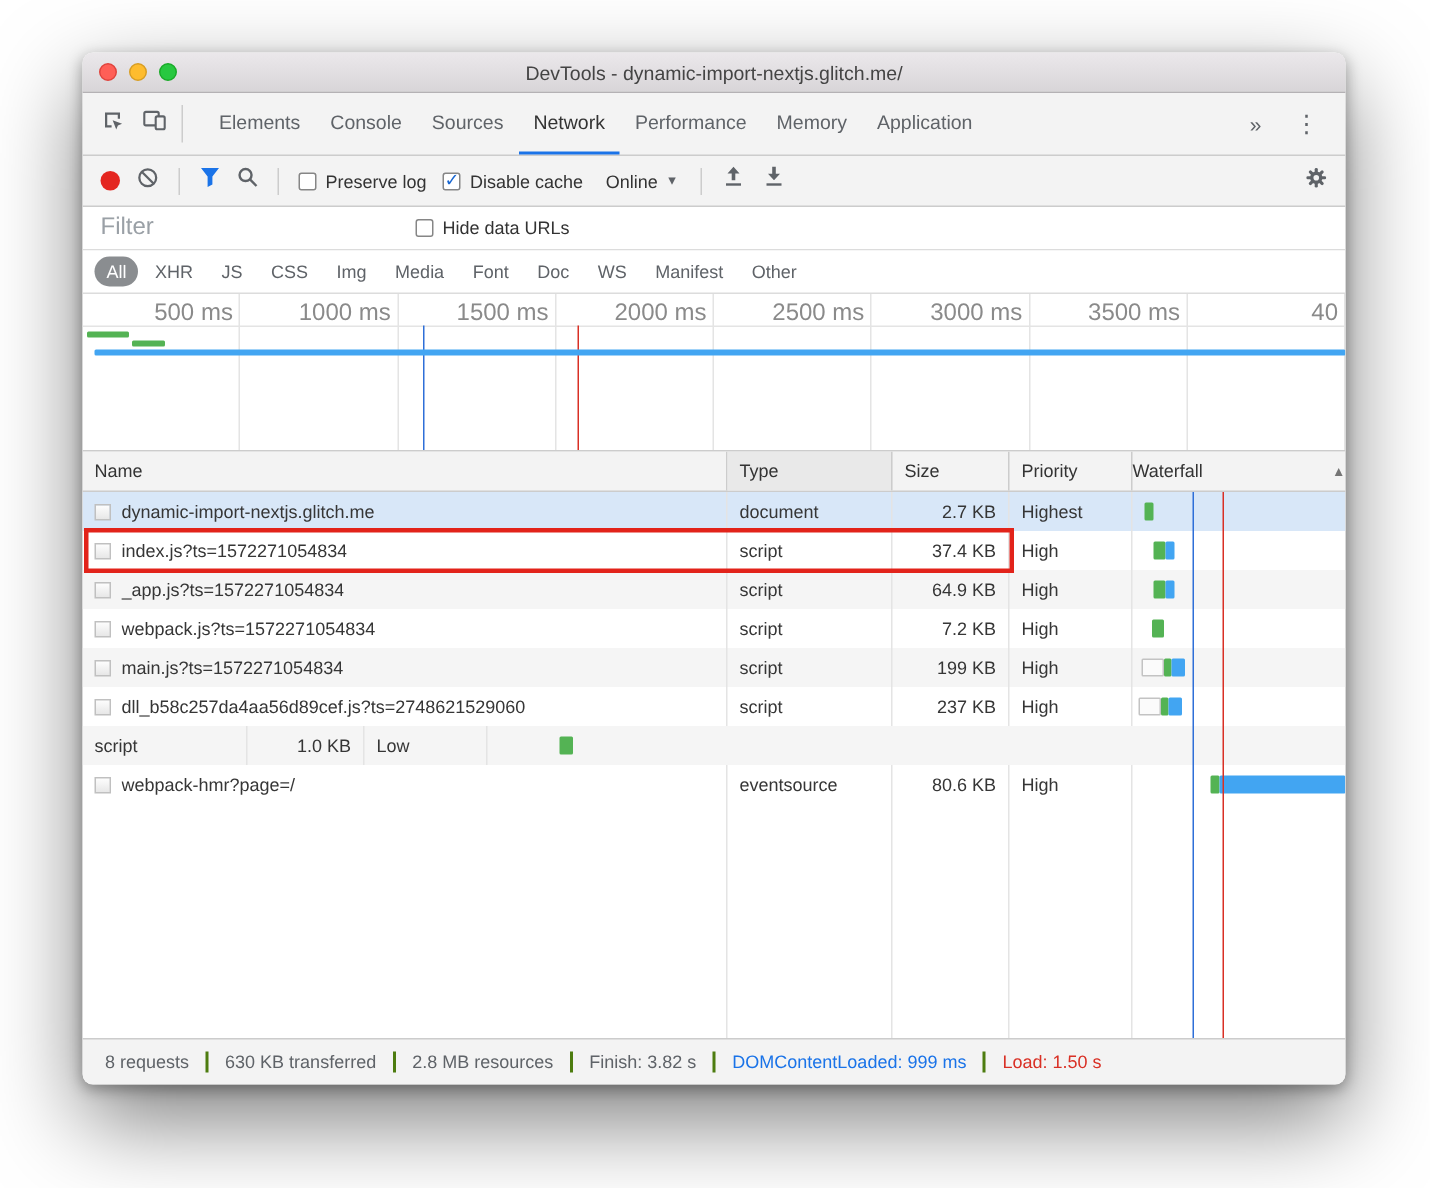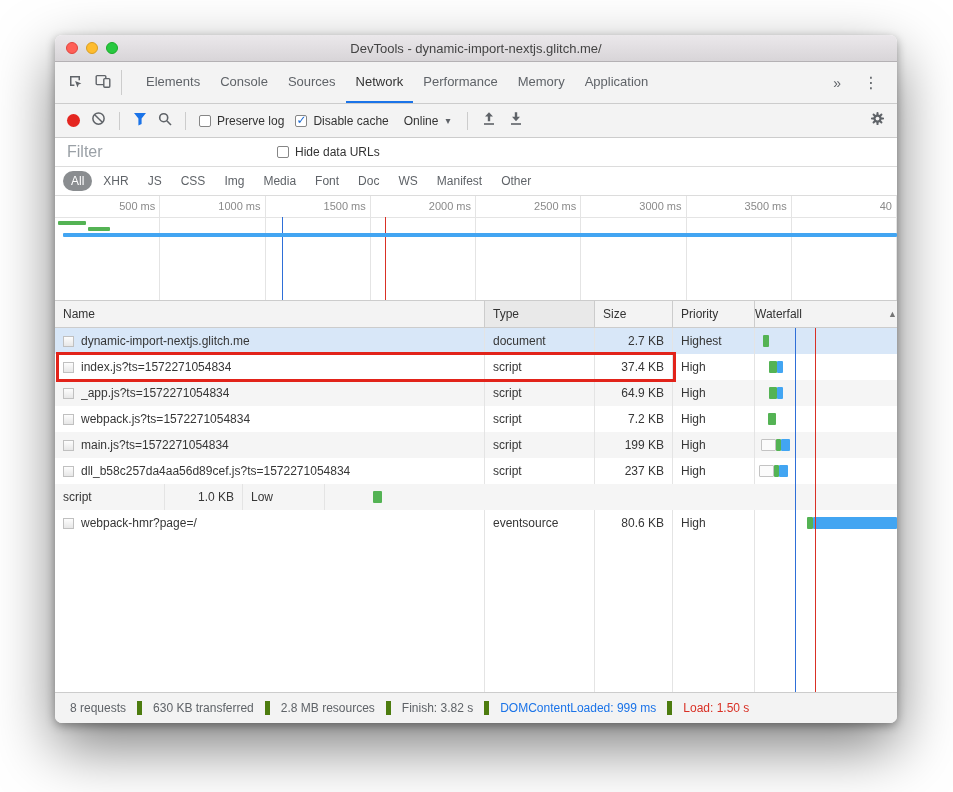--- a/index.html
+++ b/index.html
@@ -39,21 +39,21 @@
   .filter-input{border:none;outline:none;font-size:16px;color:#333;width:190px;background:transparent}
   .filter-input::placeholder{color:#9aa0a6}
   
   .typebar{flex:0 0 29px;background:#fff;border-bottom:1px solid #dcdcdc;display:flex;align-items:center;padding:0 8px;gap:3px}
   .pill{font-size:12px;color:#5f6368;padding:3px 8px;border-radius:10px;white-space:nowrap}
   .pill.active{background:#8a8d90;color:#fff}
   
   .timeline{flex:0 0 105px;position:relative;border-bottom:1px solid #ccc;background:#fff;overflow:hidden}
   .tl-cols{position:absolute;left:0;top:0;right:0;bottom:0;display:flex}
   .tl-col{flex:1;border-right:1px solid #e4e4e4;position:relative}
-  .tl-label{position:absolute;right:4px;top:4px;font-size:11px;color:#8a8a8a;white-space:nowrap}
+  .tl-label{position:absolute;right:4px;top:4px;font-size:16px;color:#8a8a8a;white-space:nowrap}
   .tl-labelline{position:absolute;left:0;right:0;top:21px;height:1px;background:#e4e4e4}
   .tl-graph{position:absolute;left:0;right:0;top:21px;bottom:0}
   .ov-bar{position:absolute;height:4px;border-radius:1px}
   .ov-marker{position:absolute;top:0;bottom:0;width:1px}
   
   .thead{flex:0 0 27px;background:#f3f3f3;border-bottom:1px solid #ccc;display:flex;font-size:12px;color:#333}
   .th{display:flex;align-items:center;padding:0 8px;border-right:1px solid #ccc}
   .th.c-type{background:#e9e9e9}
   .th.c-waterfall{justify-content:space-between;border-right:none}
   .sort{font-size:9px;color:#757575;margin-left:6px}
@@ -73,21 +73,21 @@
   .nm{overflow:hidden;text-overflow:ellipsis}
   .wbar{position:absolute;top:7px;height:12px;border-radius:1px}
   .wbar.stalled{background:#fbfbfb;border:1px solid #c3c3c3}
   .fill{flex:1;display:flex}
   .fill .fcol{border-right:1px solid #e4e4e4;height:100%}
   .f1{width:430px}.f2{width:110px}.f3{width:78px}.f4{width:82px}
   .marker{position:absolute;top:0;bottom:0;width:1px;z-index:3}
   .hl-box{position:absolute;left:1px;top:24px;width:620px;height:30px;border:3px solid #e2231a;z-index:5;pointer-events:none}
   
   .statusbar{flex:0 0 31px;background:#f3f3f3;border-top:1px solid #ccc;display:flex;align-items:center;font-size:12px;color:#5f6368;padding:0 4px}
-  .sb-item{padding:0 11px;border-left:5px solid #4d7c0f;white-space:nowrap}
+  .sb-item{padding:0 11px;border-left:2px solid #4d7c0f;white-space:nowrap}
   .sb-item:first-child{border-left:none}
   .sb-dcl{color:#1a73e8}
   .sb-load{color:#d93025}
 </style>
 </head>
 <body>
 
 <div class="stage">
   <div class="window">
 
@@ -324,21 +324,21 @@
             <div class="cell c-priority">High</div>
             <div class="cell c-waterfall">
               <span class="wbar stalled" style="left: 6px; width: 15px;"></span>
               <span class="wbar" style="left: 21px; width: 5px; background: rgb(84, 179, 84);"></span>
               <span class="wbar" style="left: 26px; width: 9px; background: rgb(66, 165, 242);"></span>
             </div>
           </div>
           <div class="row">
             <div class="cell c-name">
               <span class="res-icon"></span>
-              <span class="nm">dll_b58c257da4aa56d89cef.js?ts=1572271054834</span>
+              <span class="nm">dll_b58c257da4aa56d89cef.js?ts=2748621529060</span>
             </div>
             <div class="cell c-type">script</div>
             <div class="cell c-size">237 KB</div>
             <div class="cell c-priority">High</div>
             <div class="cell c-waterfall">
               <span class="wbar stalled" style="left: 4px; width: 15px;"></span>
               <span class="wbar" style="left: 19px; width: 5px; background: rgb(84, 179, 84);"></span>
               <span class="wbar" style="left: 24px; width: 9px; background: rgb(66, 165, 242);"></span>
             </div>
           </div>

